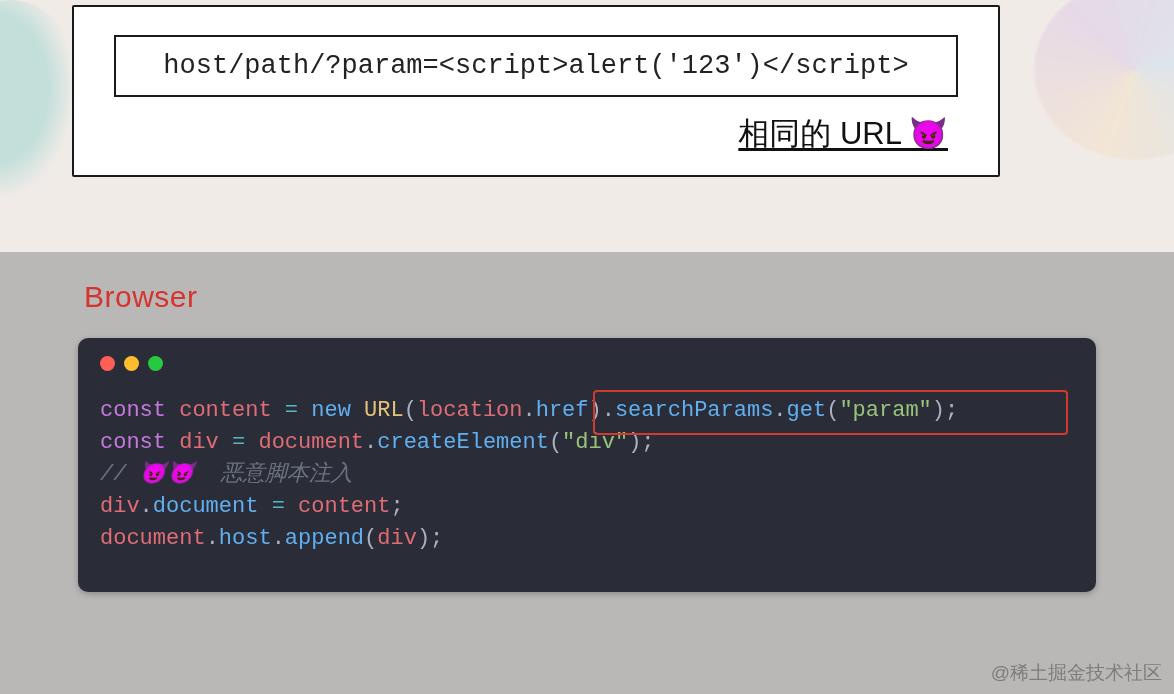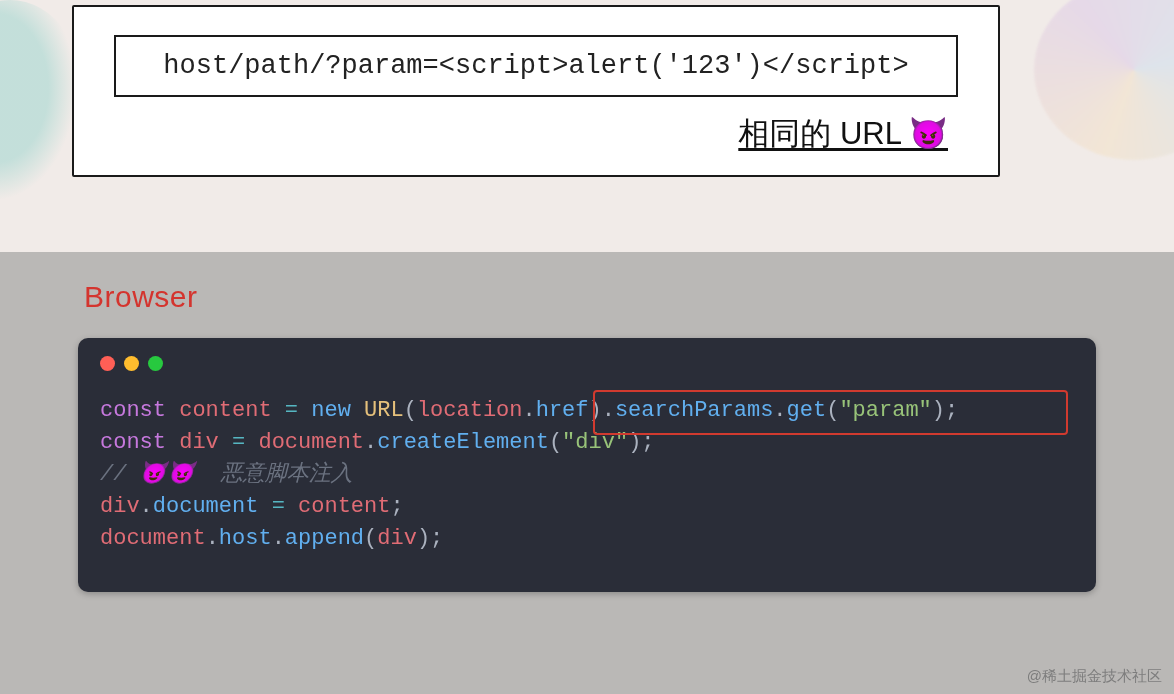--- a/index.html
+++ b/index.html
@@ -97,21 +97,21 @@
 
   .highlight-box {
     position: absolute;
     border: 2px solid #d13a2f;
     border-radius: 4px;
   }
 
   .watermark {
     position: absolute;
     right: 12px; bottom: 8px;
-    font-size: 15px;
+    font-size: 19px;
     color: #777;
     opacity: 0.9;
   }
 </style>
 </head>
 <body>
 
 <div class="blob-left"></div>
 <div class="blob-right"></div>
 

